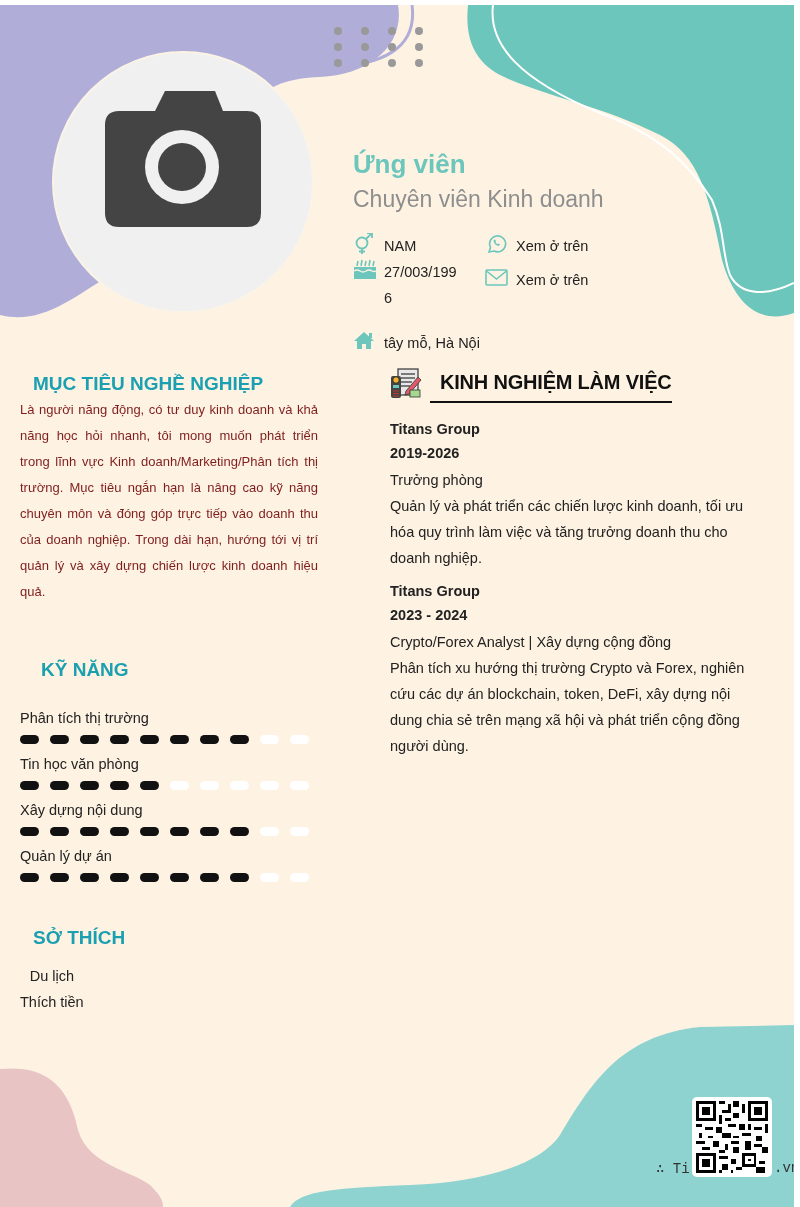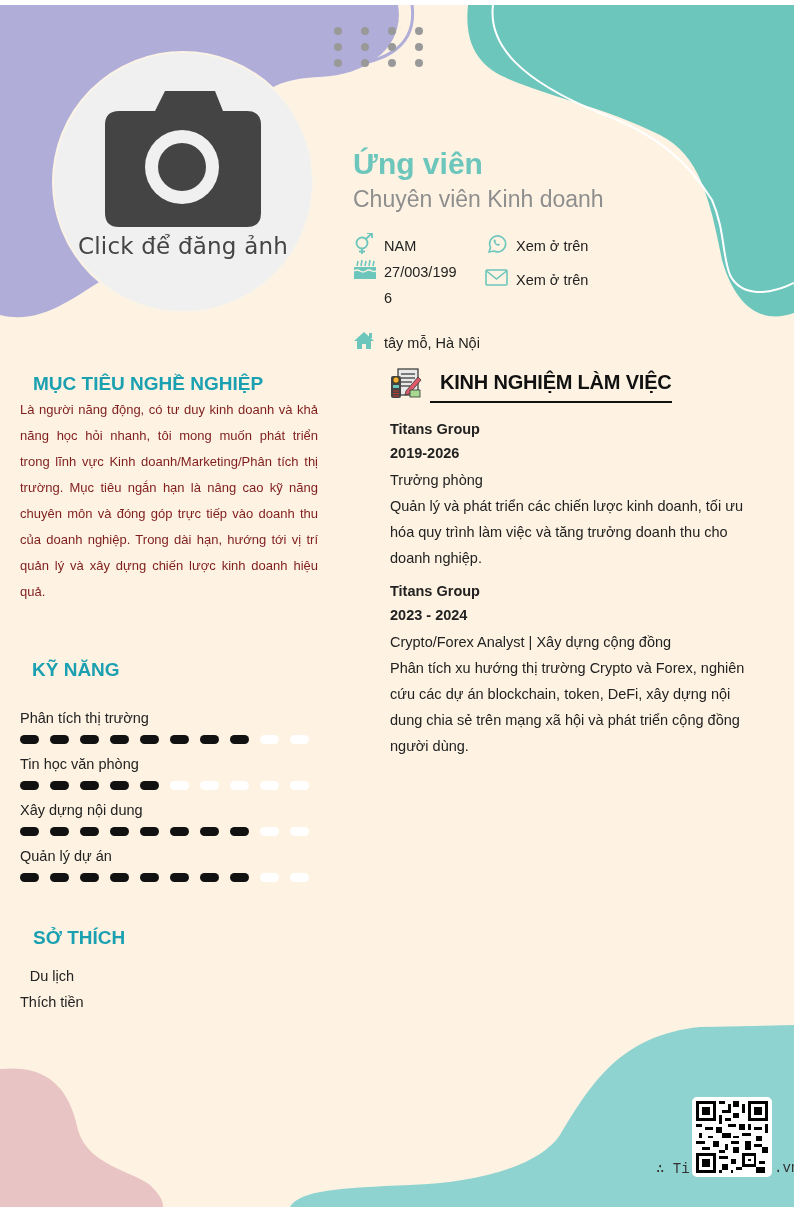--- a/index.html
+++ b/index.html
@@ -17,34 +17,34 @@
     display: flex; flex-direction: column; align-items: center; justify-content: flex-start;
     cursor: pointer;
   }
   .avatar svg { margin-top: 38px; }
   .avatar .upload-text {
     margin-top: 6px; font-size: 23px; color: #444; font-family: "DejaVu Sans", sans-serif;
     letter-spacing: 0.2px;
   }
 
   .header { position: absolute; left: 353px; top: 140px; }
-  .name { font-size: 30px; font-weight: bold; color: #6cc6bc; line-height: 38px; }
+  .name { font-size: 26px; font-weight: bold; color: #6cc6bc; line-height: 38px; }
   .title { font-size: 23px; color: #8e8e8e; margin-top: 4px; line-height: 24px; }
 
   .contact { position: absolute; left: 353px; top: 228px; width: 280px; font-size: 14.5px; color: #222; }
   .c-item { position: absolute; display: flex; align-items: flex-start; }
   .c-item .ic { width: 24px; height: 22px; display: inline-block; margin-right: 7px; }
   .c-item .tx { line-height: 26px; }
 
   .left { position: absolute; left: 20px; top: 366px; width: 298px; }
   .sec-title { font-size: 19px; font-weight: bold; color: #1ba0b1; line-height: 26px; margin-left: 13px; }
   .objective {
     margin-top: 0; font-size: 13px; line-height: 26px; color: #7f1d1d; text-align: justify;
   }
-  .skills-title { position: absolute; left: 19px; top: 652px; }
+  .skills-title { position: absolute; left: 28px; top: 652px; }
   .skills { position: absolute; left: 20px; top: 702px; width: 300px; }
   .skill { height: 46px; }
   .skill .label { font-size: 14.5px; color: #222; line-height: 22px; }
   .dots { display: flex; gap: 0; margin-top: 6px; }
   .dot { width: 20px; height: 9px; border-radius: 5px; margin-right: 11px; background: #fff; }
   .dot.on { background: #111; }
 
   .hobby-title { position: absolute; left: 20px; top: 920px; }
   .hobbies { position: absolute; left: 20px; top: 958px; font-size: 14.5px; color: #222; line-height: 26px; text-align: center; }
 
@@ -105,21 +105,20 @@
 
     <path d="M290,1202 C300,1185 340,1183 410,1180 C480,1178 540,1160 560,1130 C590,1080 620,1030 700,1022 L794,1020 L794,1202 Z" fill="#8fd3d1"></path>
   </svg>
 
   <div class="avatar">
     <svg width="156" height="136" viewBox="0 0 156 136">
       <path d="M30,20 L50,20 L60,0 L110,0 L118,20 L142,20 Q156,20 156,34 L156,122 Q156,136 142,136 L14,136 Q0,136 0,122 L0,34 Q0,20 14,20 Z" fill="#444444"></path>
       <circle cx="77" cy="76" r="37" fill="#f0f0f0"></circle>
       <circle cx="77" cy="76" r="24" fill="#444444"></circle>
     </svg>
-    <div class="upload-text">Click để đăng ảnh</div>
   </div>
 
   <div class="header">
     <div class="name">Ứng viên</div>
     <div class="title">Chuyên viên Kinh doanh</div>
   </div>
 
   <div class="contact">
     <div class="c-item" style="left:0; top:0;">
       <svg class="ic" viewBox="0 0 24 22">

